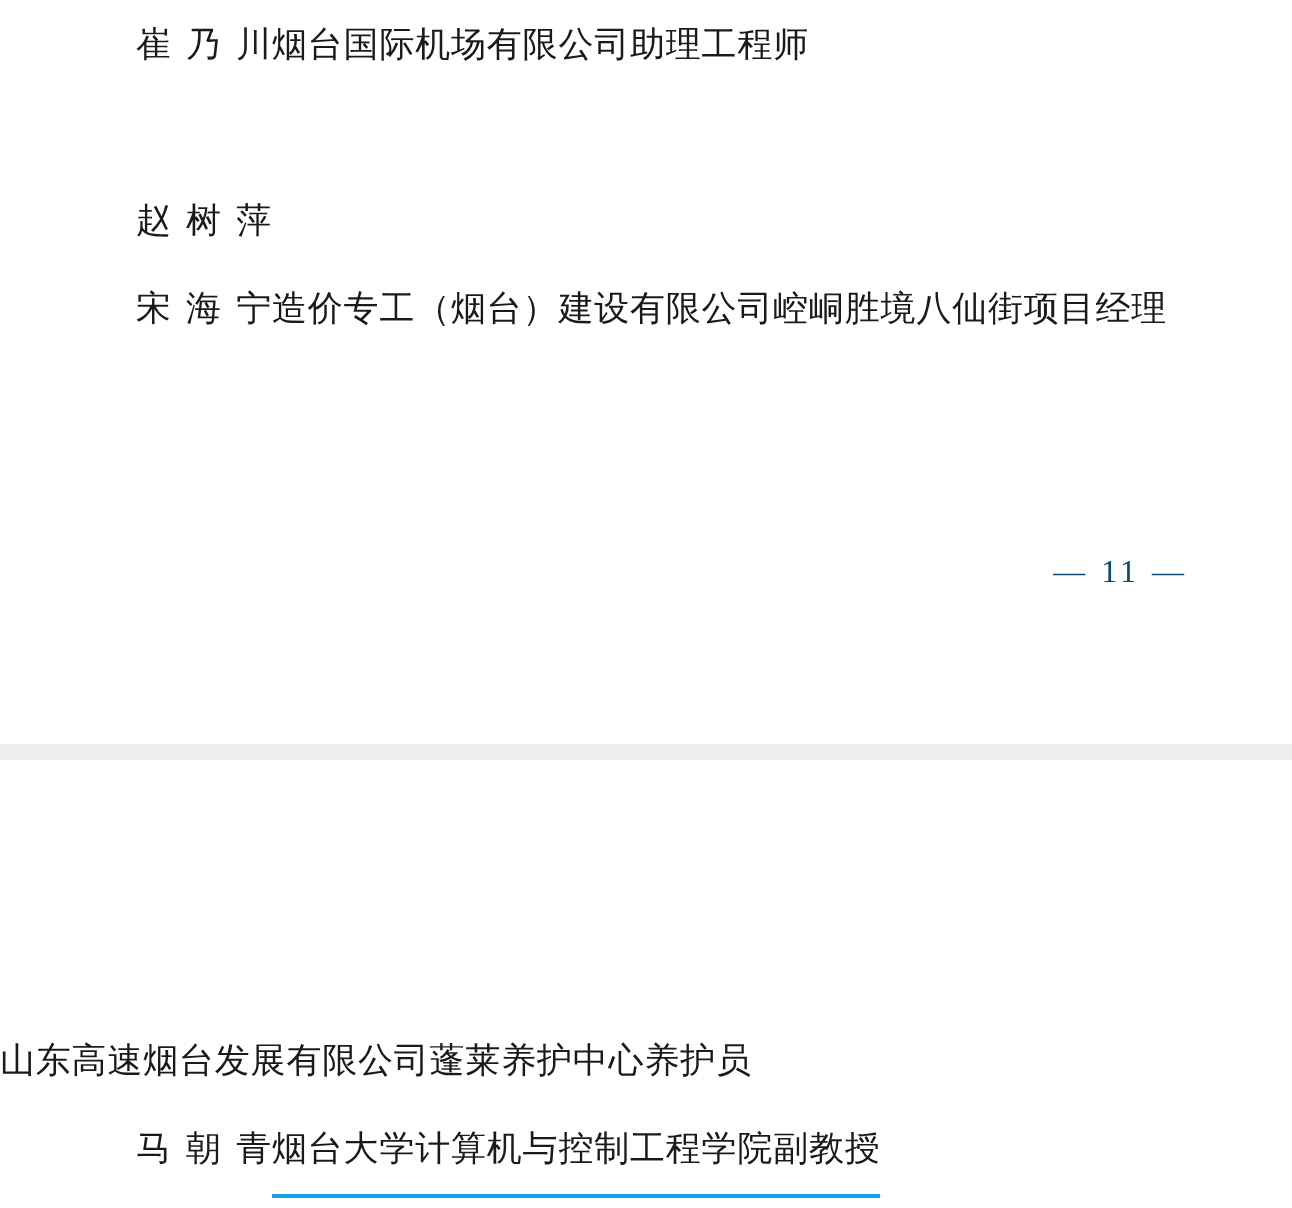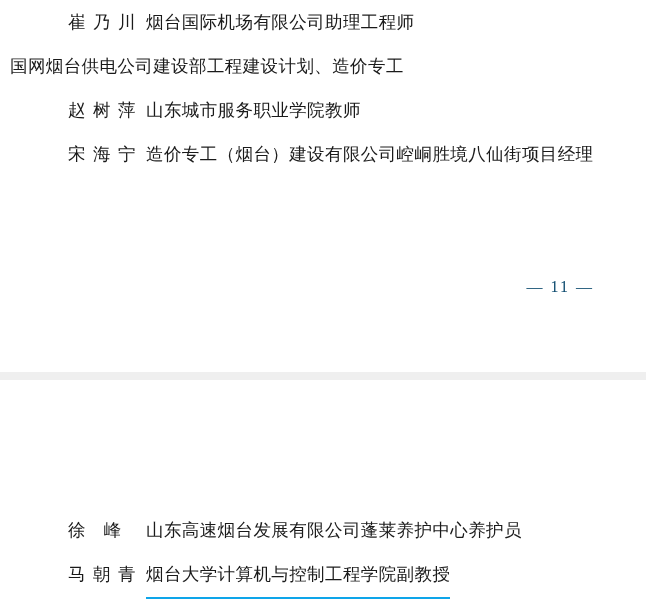--- a/index.html
+++ b/index.html
@@ -69,21 +69,20 @@
     margin-left: 68px;
     text-align: justify;
     text-align-last: justify;
     flex: none;
   }
   .entry .name.wide {
     text-align-last: left;
   }
   .entry .desc {
     display: inline-block;
-    margin-left: 10px;
   }
   .entry.underlined .desc {
     border-bottom: 2px solid #0ea5e9;
     padding-bottom: 1px;
   }
   .page-number {
     position: absolute;
     right: 52px;
     top: 278px;
     font-size: 16px;
@@ -104,46 +103,43 @@
 
   <div class="page-upper">
     <div class="entry-list">
 
       <div class="entry">
         <span class="name">崔乃川</span>
         <span class="desc">烟台国际机场有限公司助理工程师</span>
       </div>
 
       <div class="entry">
-        <span class="desc">国网烟台供电公司建设部工程建设计划、造价专工</span>
       </div>
 
       <div class="entry">
         <span class="name">赵树萍</span>
-        <span class="desc">山东城市服务职业学院教师</span>
       </div>
 
       <div class="entry">
         <span class="name">宋海宁</span>
         <span class="desc">造价专工（烟台）建设有限公司崆峒胜境八仙街项目经理</span>
       </div>
 
 
     </div>
 
     <div class="page-number">— 11 —</div>
   </div>
 
   <div class="gap"></div>
 
   <div class="page-lower">
     <div class="lower-entries">
 
       <div class="entry">
-        <span class="name wide">徐　峰</span>
         <span class="desc">山东高速烟台发展有限公司蓬莱养护中心养护员</span>
       </div>
 
       <div class="entry underlined">
         <span class="name">马朝青</span>
         <span class="desc">烟台大学计算机与控制工程学院副教授</span>
       </div>
 
     </div>
   </div>

